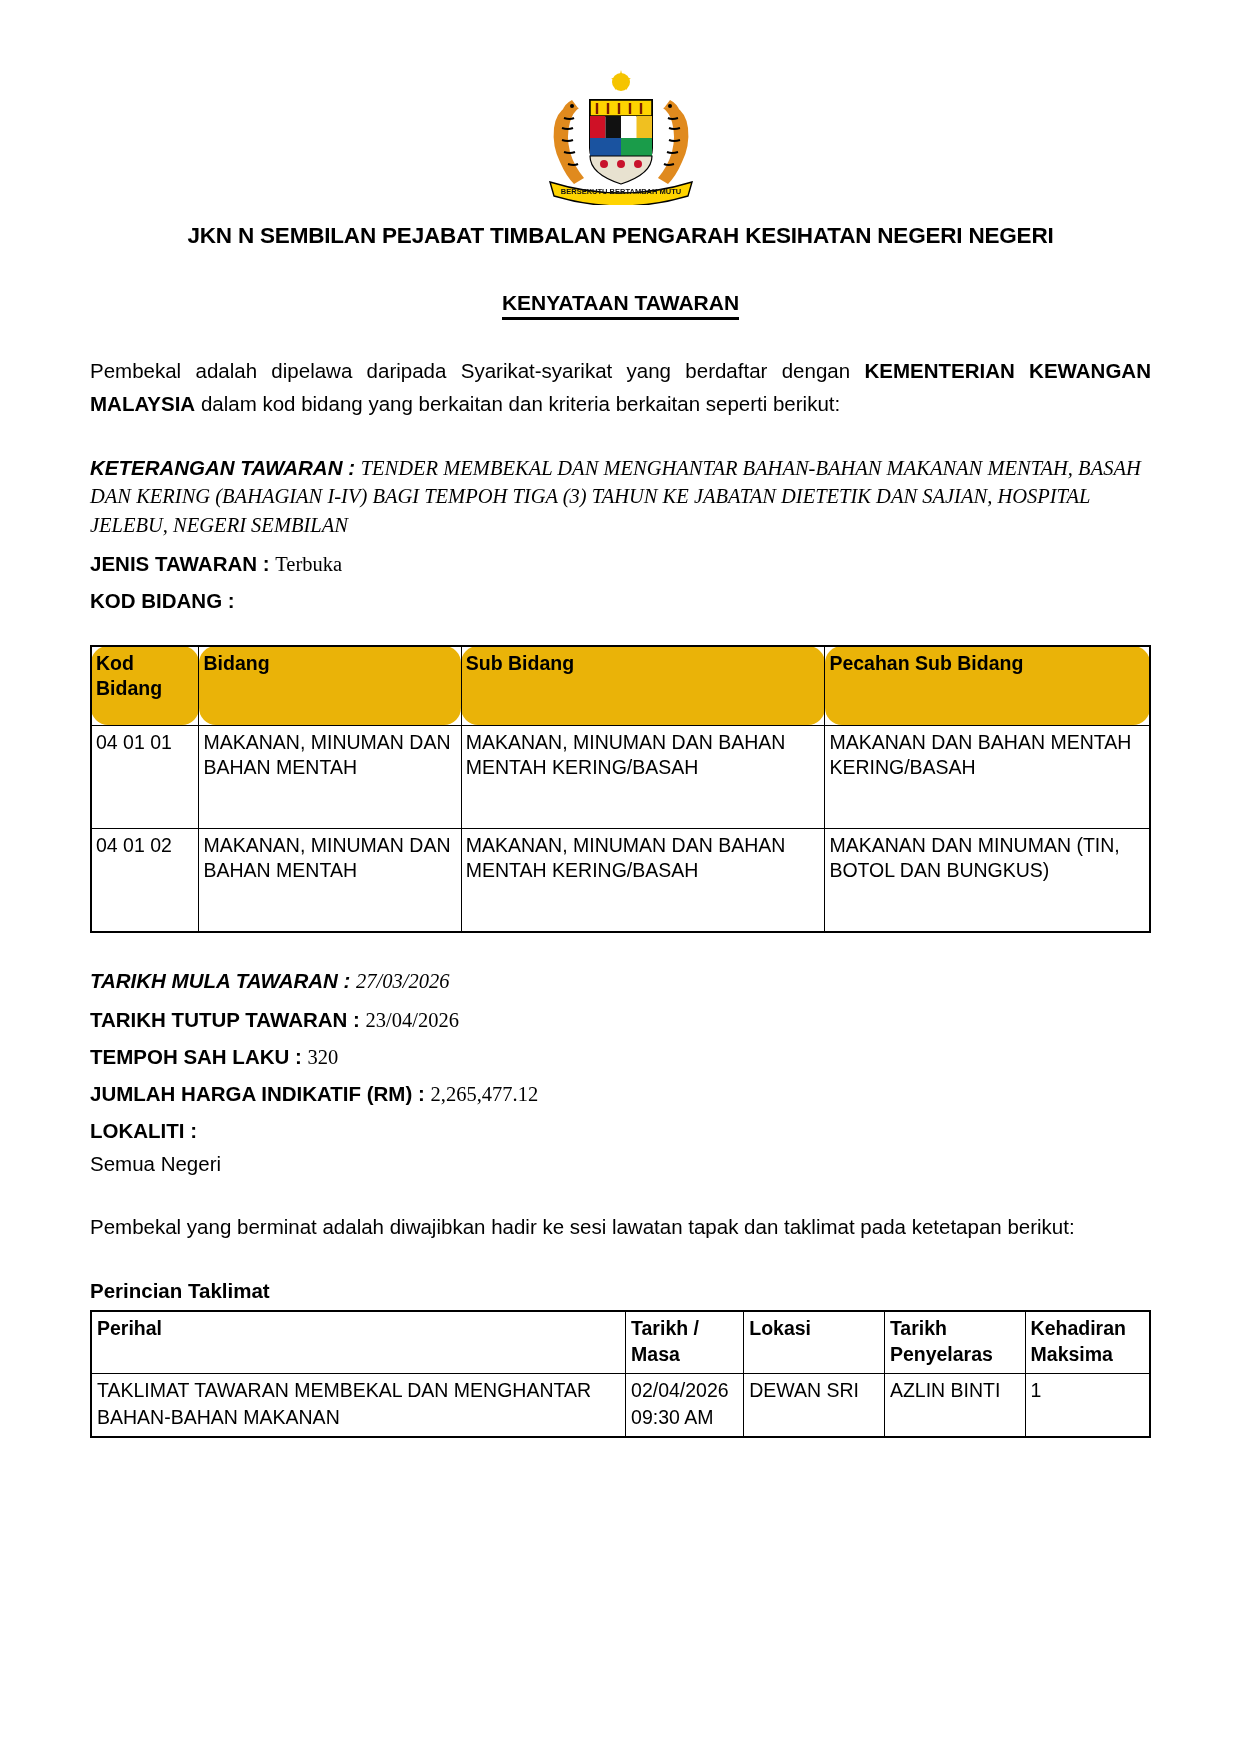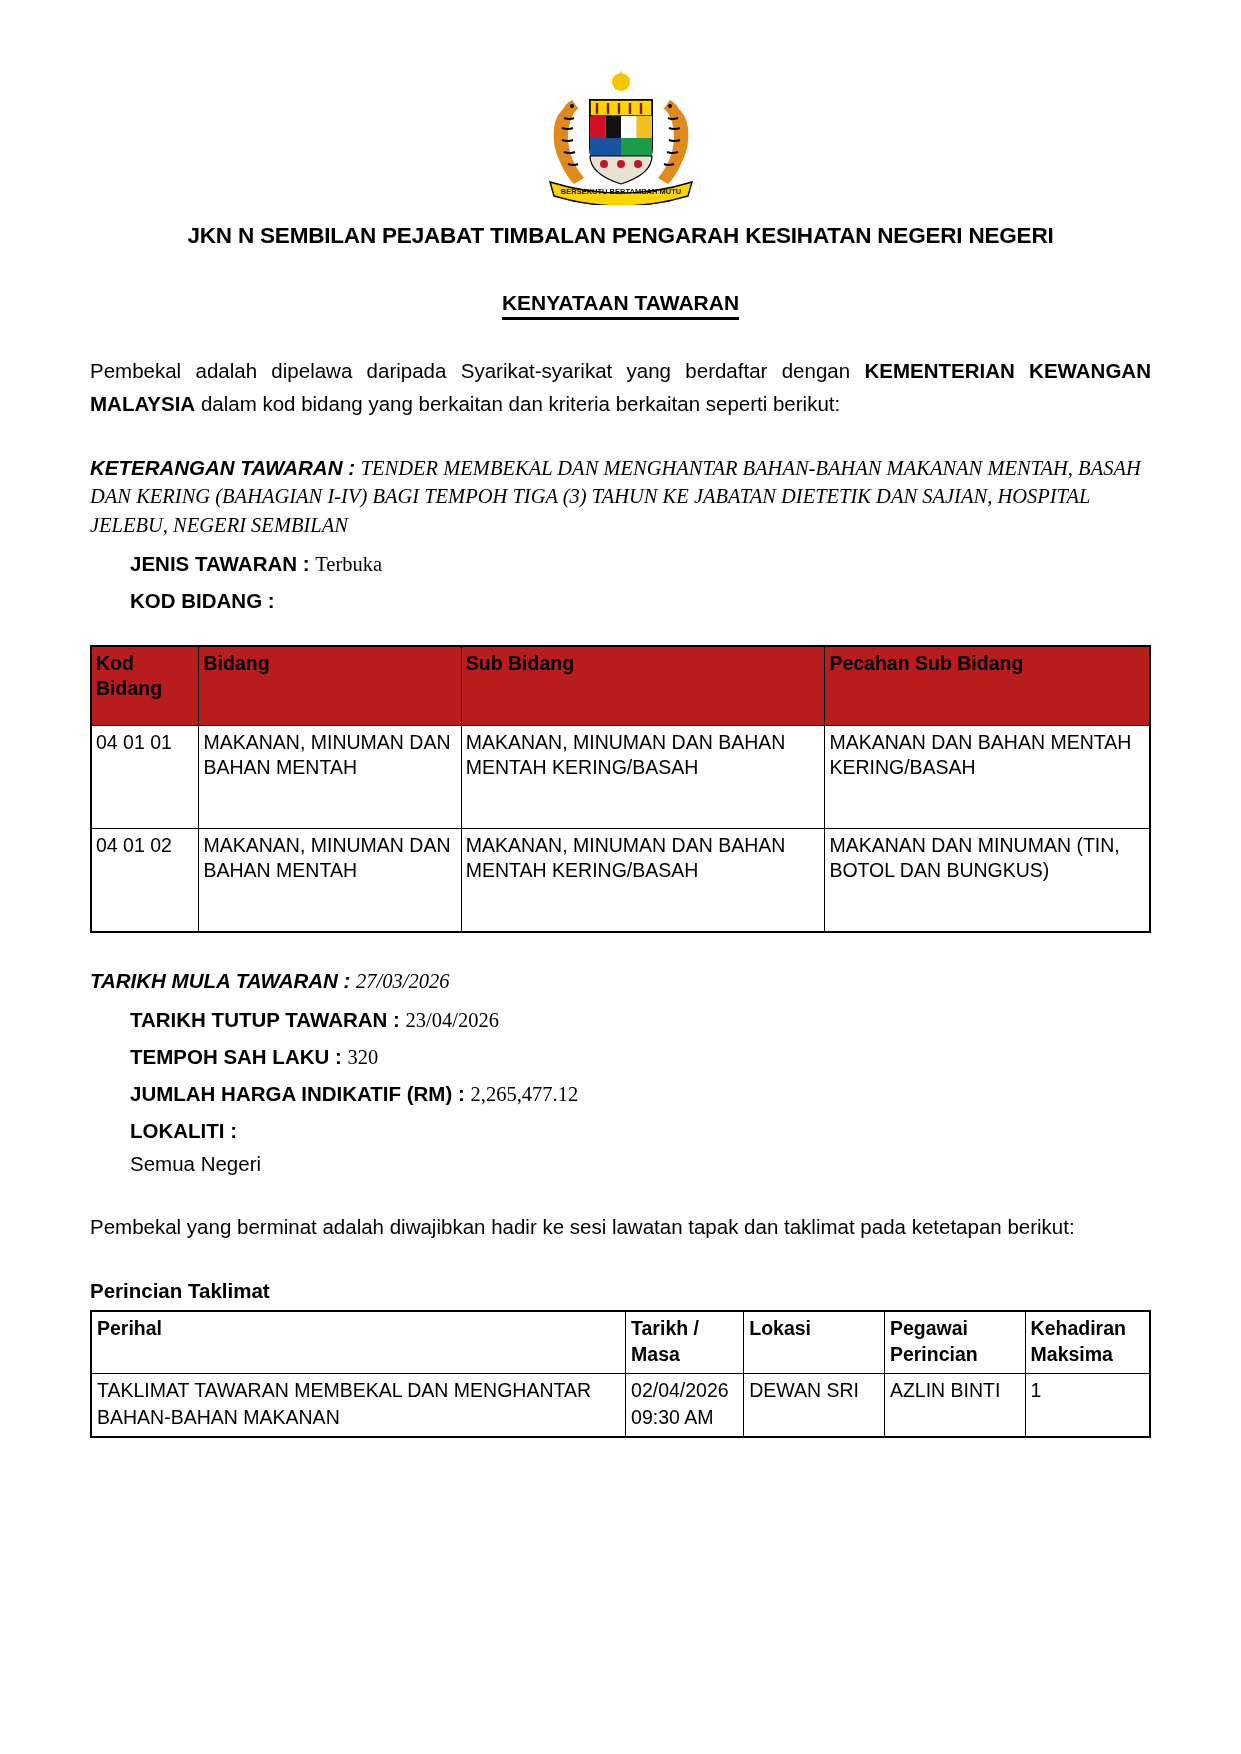--- a/index.html
+++ b/index.html
@@ -79,21 +79,20 @@
     font-weight: bold;
     font-family: "Liberation Sans", sans-serif;
   }
   .serif-val {
     font-family: "Liberation Serif", serif;
     font-size: 20.5px;
   }
   .kv-line {
     font-size: 20.5px;
     margin-top: 13px;
-    margin-left: 40px;
   }
   .kv-line-tight { margin-top: 9px; }
 
   
   table {
     border-collapse: collapse;
     width: 100%;
     table-layout: fixed;
   }
   .kod-table {
@@ -102,23 +101,24 @@
   }
   .kod-table th, .kod-table td {
     border: 1px solid #000;
     vertical-align: top;
     padding: 4px 3px 10px 4px;
     font-size: 19.5px;
     line-height: 1.33;
     text-align: left;
   }
   .kod-table thead th {
-    background: #b91c1c;
+    background: #eab308;
     font-weight: bold;
     height: 64px;
+    border-radius: 17px;
   }
   .kod-table tbody td {
     background: #ffffff;
     height: 88px;
   }
   .col-kod   { width: 98px; }
   .col-bid   { width: 238px; }
   .col-sub   { width: 330px; }
   .col-pec   { width: 295px; }
 
@@ -320,21 +320,21 @@
         <col class="tkc-tarikh">
         <col class="tkc-lokasi">
       <col class="tkc-peg">
         <col class="tkc-keh">
     </colgroup>
     <thead>
       <tr>
         <th>Perihal</th>
         <th>Tarikh / Masa</th>
         <th>Lokasi</th>
-        <th>Pegawai Perincian</th>
+        <th>Tarikh Penyelaras</th>
         <th>Kehadiran Maksima</th>
       </tr>
     </thead>
     <tbody>
       <tr>
         <td>TAKLIMAT TAWARAN MEMBEKAL DAN MENGHANTAR BAHAN-BAHAN MAKANAN</td>
         <td>02/04/2026 09:30 AM</td>
         <td>DEWAN SRI</td>
         <td>AZLIN BINTI</td>
         <td>1</td>

